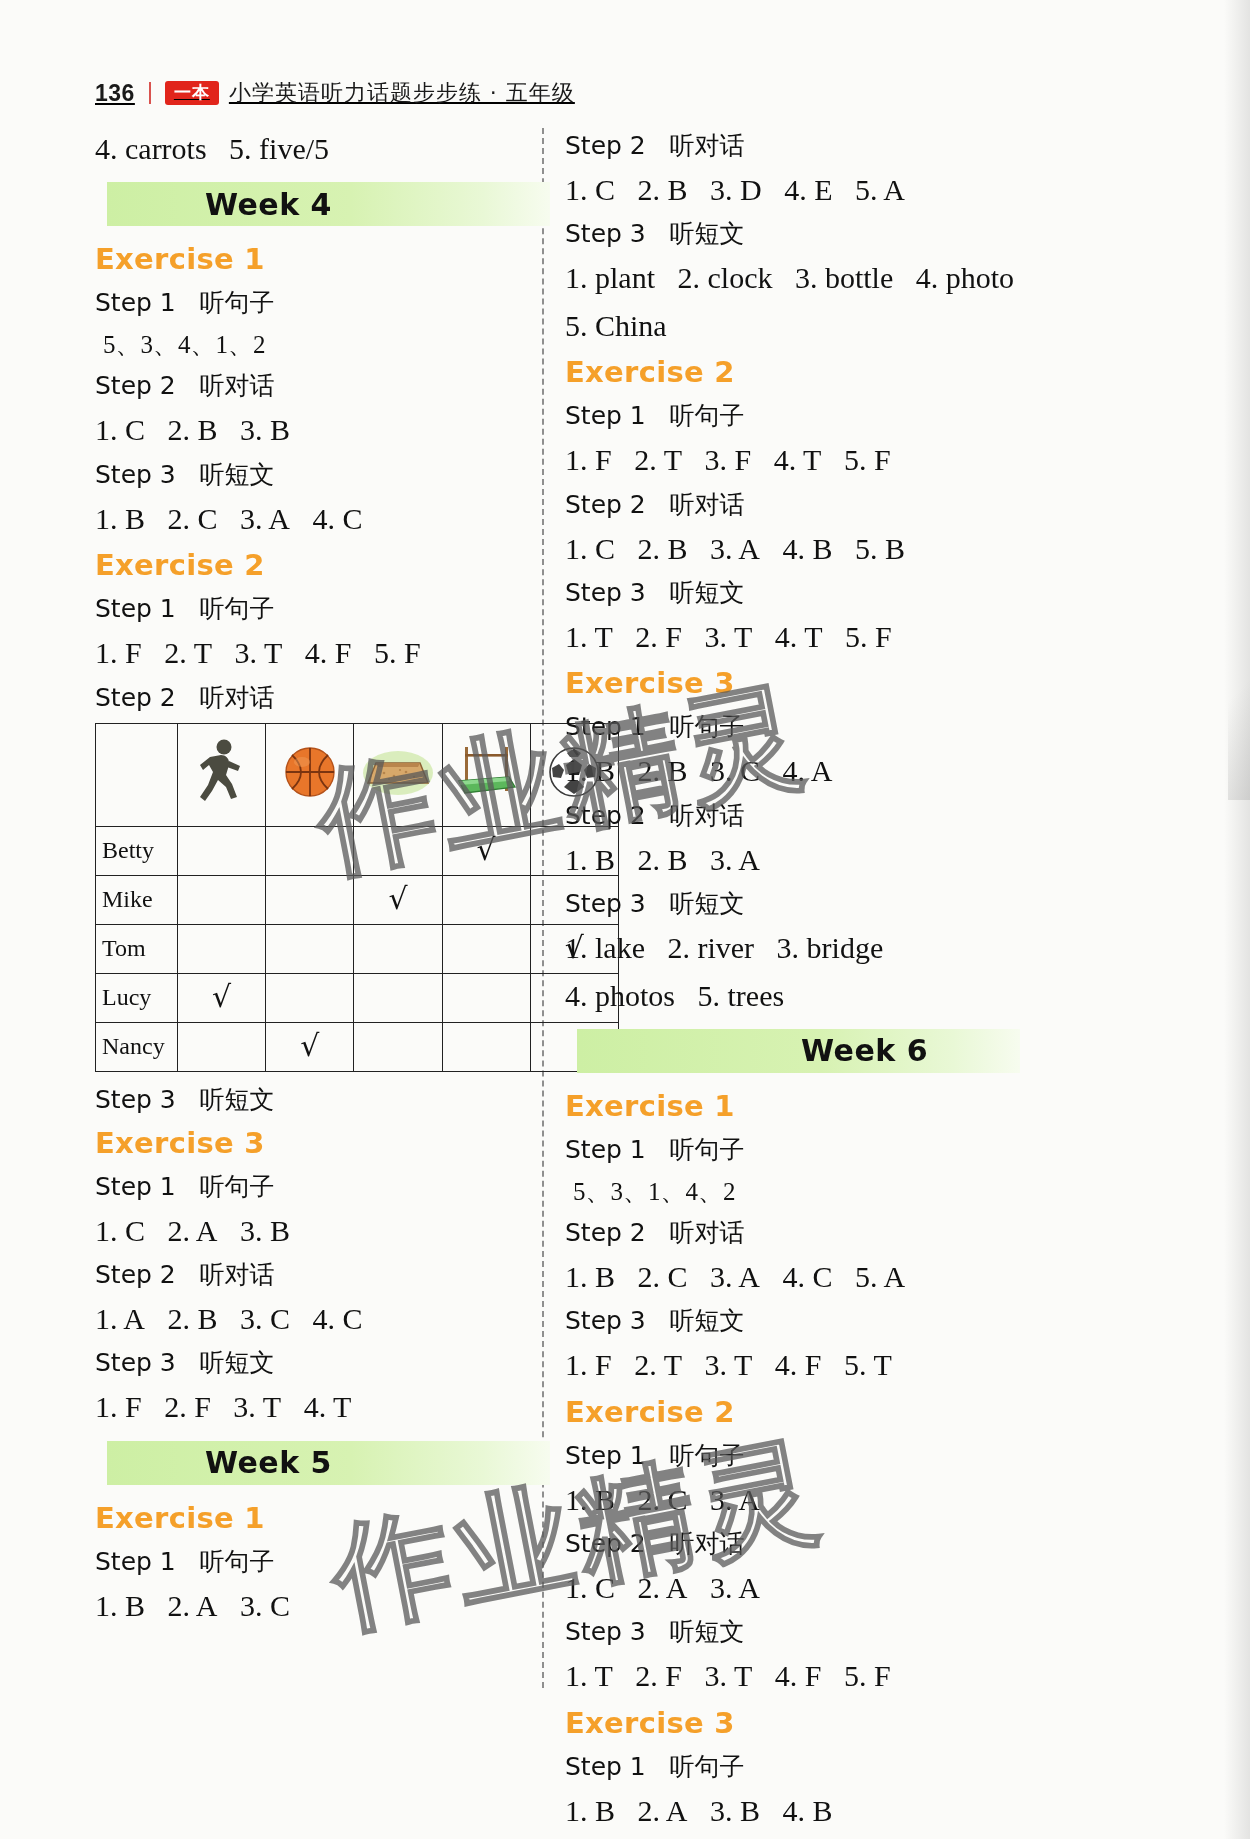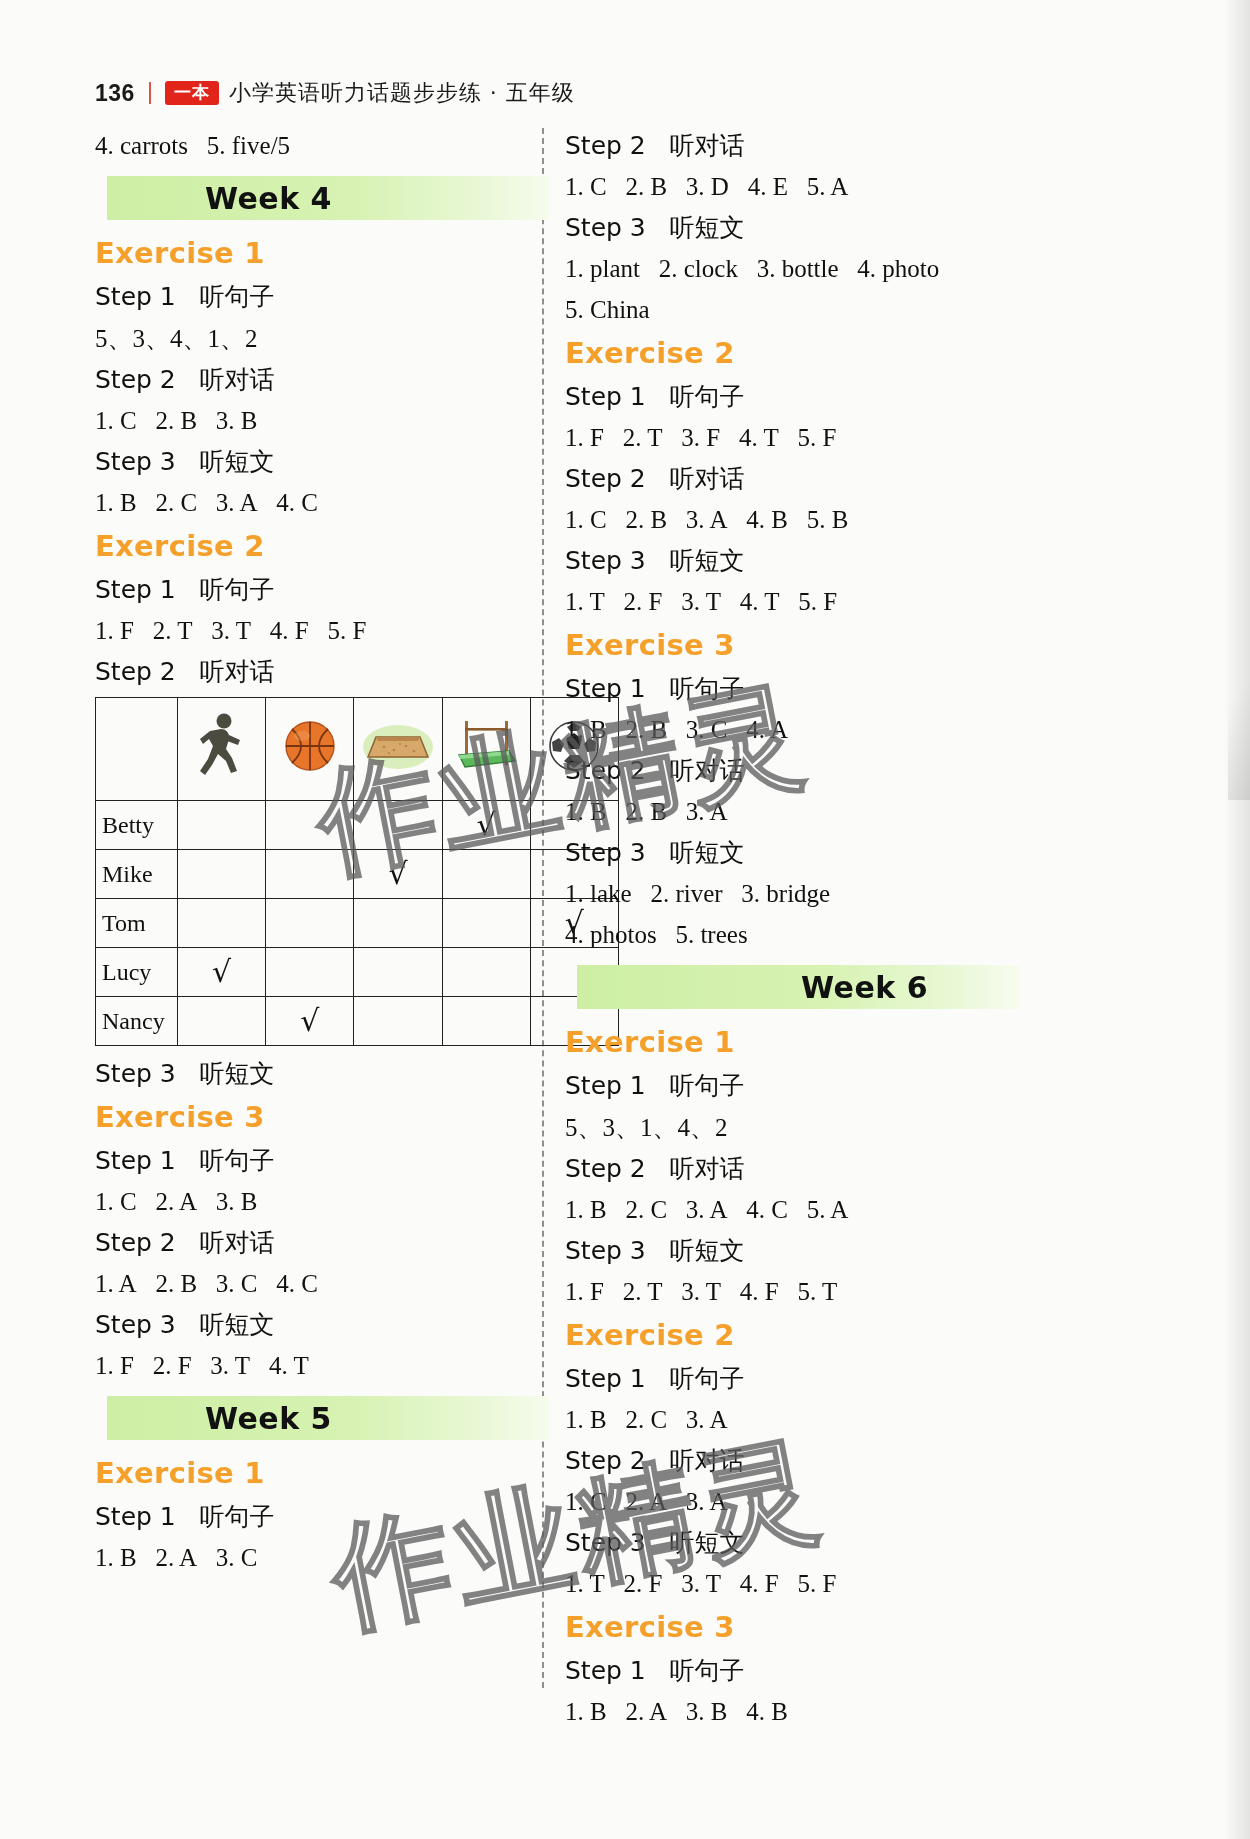--- a/index.html
+++ b/index.html
@@ -7,21 +7,21 @@
     width:1250px;height:1839px;
     background:#fbfbf9;
     font-family:"Liberation Sans","DejaVu Sans",sans-serif;
     position:relative;overflow:hidden;
   }
   .page{position:absolute;inset:0;}
 
   
   .page-header{
     position:absolute;left:95px;top:78px;
-    display:flex;align-items:center;gap:10px;
+    display:flex;align-items:center;gap:10px;text-decoration:underline;
   }
   .folio{
     font-size:23px;font-weight:bold;color:#1a1a1a;
     font-family:"Liberation Sans",sans-serif;letter-spacing:.5px;
   }
   .folio-rule{
     width:2px;height:22px;background:#d9534f;display:inline-block;margin:0 4px;
   }
   .brand-logo{
     background:#e1251b;color:#fff;border-radius:3px;
@@ -42,31 +42,31 @@
 
   .divider{
     position:absolute;left:542px;top:128px;
     width:0;height:1560px;
     border-left:2px dashed #8f8f8f;
   }
 
   
   .ansline{
     font-family:"Liberation Serif","DejaVu Serif",serif;
+    font-size:30px;color:#111;
+    margin:0 0 9px 0;white-space:pre;line-height:1.28;
+  }
+  .stepline{
+    font-family:"DejaVu Sans",sans-serif;
     font-size:25px;color:#111;
     margin:0 0 9px 0;white-space:pre;line-height:1.28;
   }
-  .stepline{
-    font-family:"DejaVu Sans",sans-serif;
-    font-size:25px;color:#111;
-    margin:0 0 9px 0;white-space:pre;line-height:1.28;
-  }
   .seqline{
     font-family:"Liberation Serif","DejaVu Serif",serif;
-    font-size:25px;color:#111;margin:0 0 9px 0;white-space:pre;
+    font-size:25px;color:#111;margin:0 0 9px 8px;white-space:pre;
   }
 
   
   .week-band{
     height:44px;margin:14px 0 16px 12px;
     background:linear-gradient(to right,#cdefa4 0%,#d7f2b2 55%,#e9f8d6 85%,#f7fcef 100%);
     display:flex;align-items:center;position:relative;
   }
   .week-band.right-align{justify-content:flex-end;padding-right:92px;}
   .week-band.center-align{justify-content:center;padding-right:120px;}

